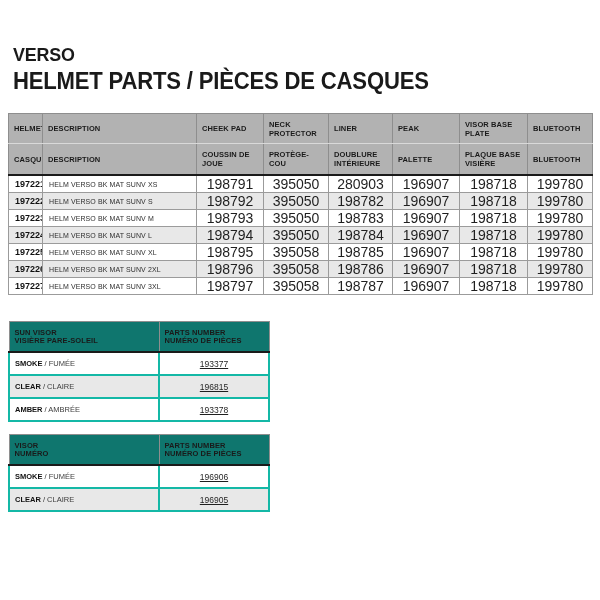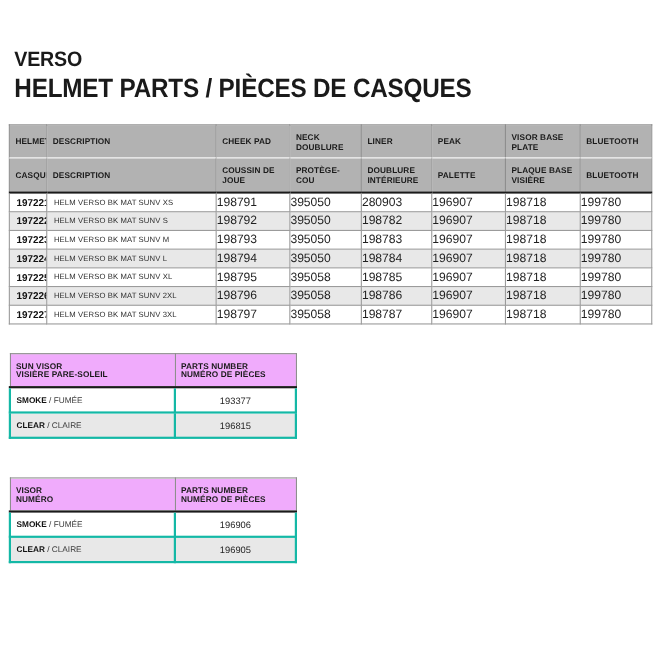--- a/index.html
+++ b/index.html
@@ -29,42 +29,42 @@
   .main-table th {
     background:#b2b2b2; border:1px solid #8e8e8e;
     font-size:7.5px; line-height:9px; font-weight:bold;
     text-align:left; vertical-align:middle;
     padding:2px 6px 2px 5px; letter-spacing:.1px;
   }
   .main-table tr.hdr-en th { height:25px; border-bottom:1px solid #d9d9d9; }
   .main-table tr.hdr-fr th { height:26px; border-top:1px solid #d9d9d9; border-bottom:2px solid #1a1a1a; }
   .main-table tbody td {
     height:16px; border:1px solid #9b9b9b;
-    font-size:11px; text-align:left; padding:0; color:#1f1f1f;
+    font-size:14px; text-align:center; padding:0; color:#1f1f1f;
   }
   .main-table tbody td.id { font-size:9px; font-weight:bold; text-align:left; padding-left:6px; color:#111; }
   .main-table tbody td.desc { font-size:7px; text-align:left; padding-left:6px; color:#2e2e2e; letter-spacing:.1px; }
   .main-table tbody tr:nth-child(even) { background:#e8e8e8; }
 
   
   .small-table { position:absolute; left:8px; width:260px; }
   .small-table.sunvisor { top:321px; }
   .small-table.visor { top:434px;padding-left:37px; }
   .small-table th {
-    background:#f0abfc; border:1px solid #8e8e8e; border-bottom:2px solid #1a1a1a;
+    background:#0f766e; border:1px solid #8e8e8e; border-bottom:2px solid #1a1a1a;
     height:24px; font-size:7.5px; line-height:8.5px; font-weight:bold;
     text-align:left; vertical-align:middle; padding:3px 4px 2px 5px; letter-spacing:.1px;
   }
   .small-table th span { display:block; }
   .small-table tbody td { height:19px; border:2px solid #14b8a6; font-size:8.5px; color:#1f1f1f; }
   .small-table tbody td.name { text-align:left; padding-left:5px; font-size:7.5px; }
   .small-table tbody td.name .en { font-weight:bold; color:#111; }
   .small-table tbody td.name .sep { color:#333; }
   .small-table tbody td.name .fr { color:#3c3c3c; }
-  .small-table tbody td.part { text-align:center; }
+  .small-table tbody td.part { text-align:center;text-decoration:underline; }
   .small-table tbody tr:nth-child(even) { background:#e8e8e8; }
 </style>
 </head>
 <body>
 
 <h1 class="brand-title">VERSO</h1>
 <h2 class="page-title">HELMET PARTS / PIÈCES DE CASQUES</h2>
 
 <table class="main-table">
   <colgroup>
@@ -75,21 +75,21 @@
     <col style="width:64px">
       <col style="width:67px">
       <col style="width:68px">
       <col style="width:65px">
   </colgroup>
   <thead>
     <tr class="hdr-en">
       <th>HELMET</th>
       <th>DESCRIPTION</th>
       <th>CHEEK PAD</th>
-      <th>NECK DOUBLURE</th>
+      <th>NECK PROTECTOR</th>
       <th>LINER</th>
       <th>PEAK</th>
       <th>VISOR BASE PLATE</th>
       <th>BLUETOOTH</th>
     </tr>
     <tr class="hdr-fr">
       <th>CASQUE</th>
       <th>DESCRIPTION</th>
       <th>COUSSIN DE JOUE</th>
       <th>PROTÈGE-COU</th>
@@ -192,20 +192,24 @@
   </thead>
   <tbody id="sunvisor-tbody">
       <tr>
         <td class="name"><span class="en">SMOKE</span><span class="sep"> / </span><span class="fr">FUMÉE</span></td>
         <td class="part">193377</td>
       </tr>
       <tr>
         <td class="name"><span class="en">CLEAR</span><span class="sep"> / </span><span class="fr">CLAIRE</span></td>
         <td class="part">196815</td>
       </tr>
+      <tr>
+        <td class="name"><span class="en">AMBER</span><span class="sep"> / </span><span class="fr">AMBRÉE</span></td>
+        <td class="part">193378</td>
+      </tr>
     </tbody>
 </table>
 
 <table class="small-table visor">
   <colgroup>
       <col style="width:150px">
       <col style="width:110px">
     </colgroup>
   <thead>
     <tr>

